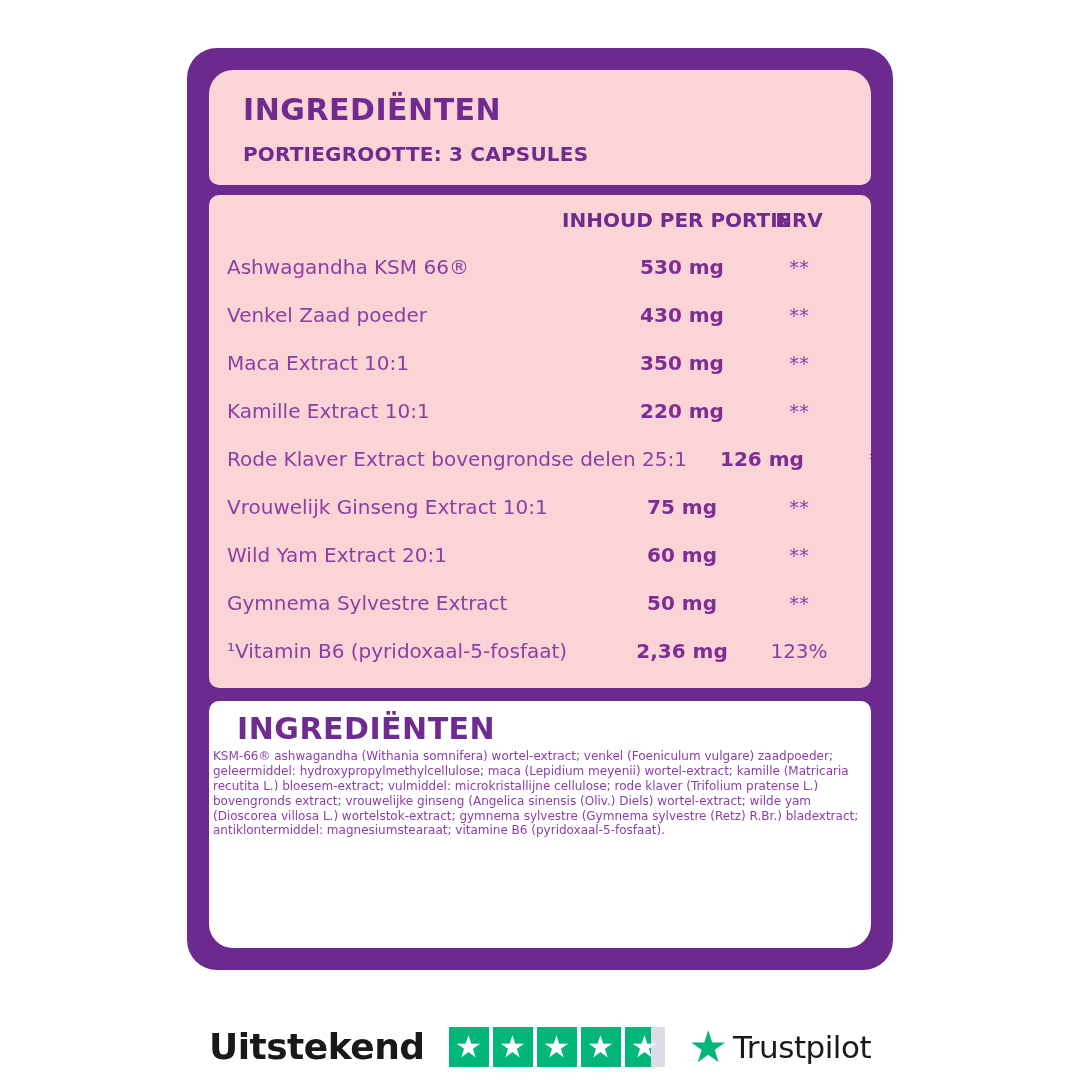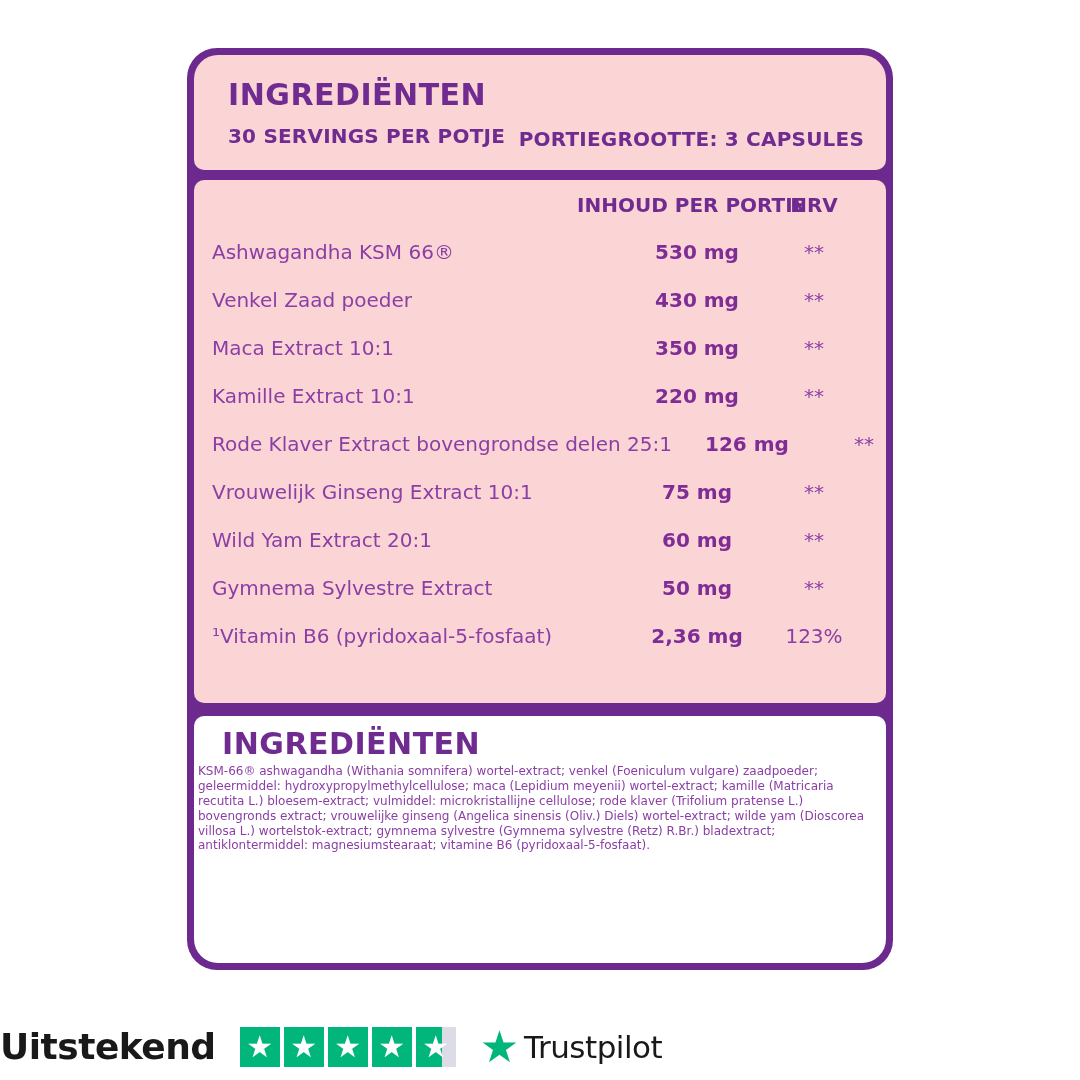--- a/index.html
+++ b/index.html
@@ -19,21 +19,21 @@
     font-family:"DejaVu Sans","Liberation Sans",sans-serif;
     position:relative;
     overflow:hidden;
   }
   .frame{
     position:absolute;
     left:187px; top:48px;
     width:706px; height:922px;
     background:var(--purple-deep);
     border-radius:30px;
-    padding:7px;
+    padding:22px;
     display:flex;
     flex-direction:column;
   }
   .panel{overflow:hidden;}
   .panel-header{
     background:var(--pink);
     border-radius:24px 24px 10px 10px;
     height:115px;
     flex:0 0 auto;
     padding:24px 22px 0 34px;
@@ -124,20 +124,21 @@
   .ingredients-text{
     font-size:12px;
     line-height:1.24;
     color:var(--purple-body);
   }
   .trustpilot{
     position:absolute;
     left:0; top:1026px;
     width:1080px;
     display:flex;
+    justify-content:center;
     align-items:center;
     gap:24px;
   }
   .tp-word{
     font-size:36px;
     font-weight:bold;
     color:var(--ink);
     letter-spacing:-.5px;
   }
   .tp-stars{display:flex;gap:4px;}
@@ -162,21 +163,20 @@
   }
 </style>
 </head>
 <body>
 
 <div class="frame">
 
   <div class="panel panel-header">
     <div class="label-title">INGREDIËNTEN</div>
     <div class="serving-row">
-      <span class="serving-left">30 SERVINGS PER POTJE</span>
       <span class="serving-right">PORTIEGROOTTE: 3 CAPSULES</span>
     </div>
   </div>
 
   <div class="panel panel-table">
     <div class="tgrid thead">
       <span></span>
       <span class="th th-amount">INHOUD PER PORTIE</span>
       <span class="th">NRV</span>
     </div>

